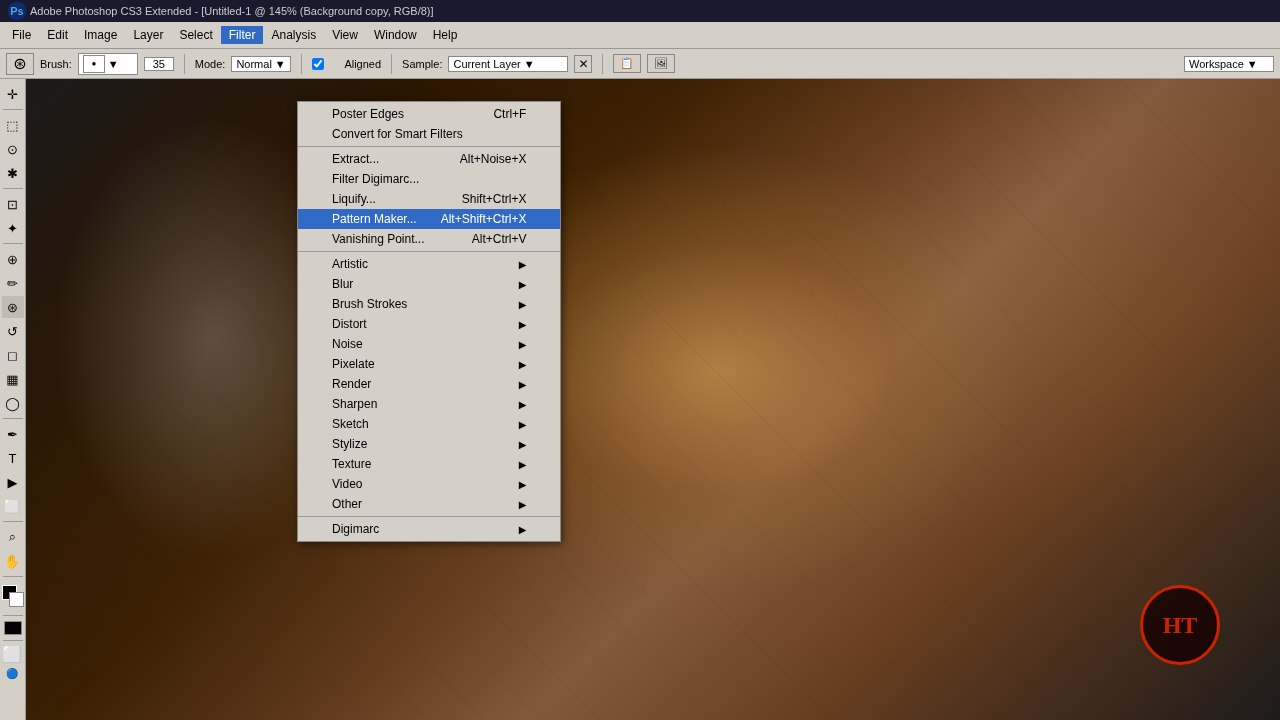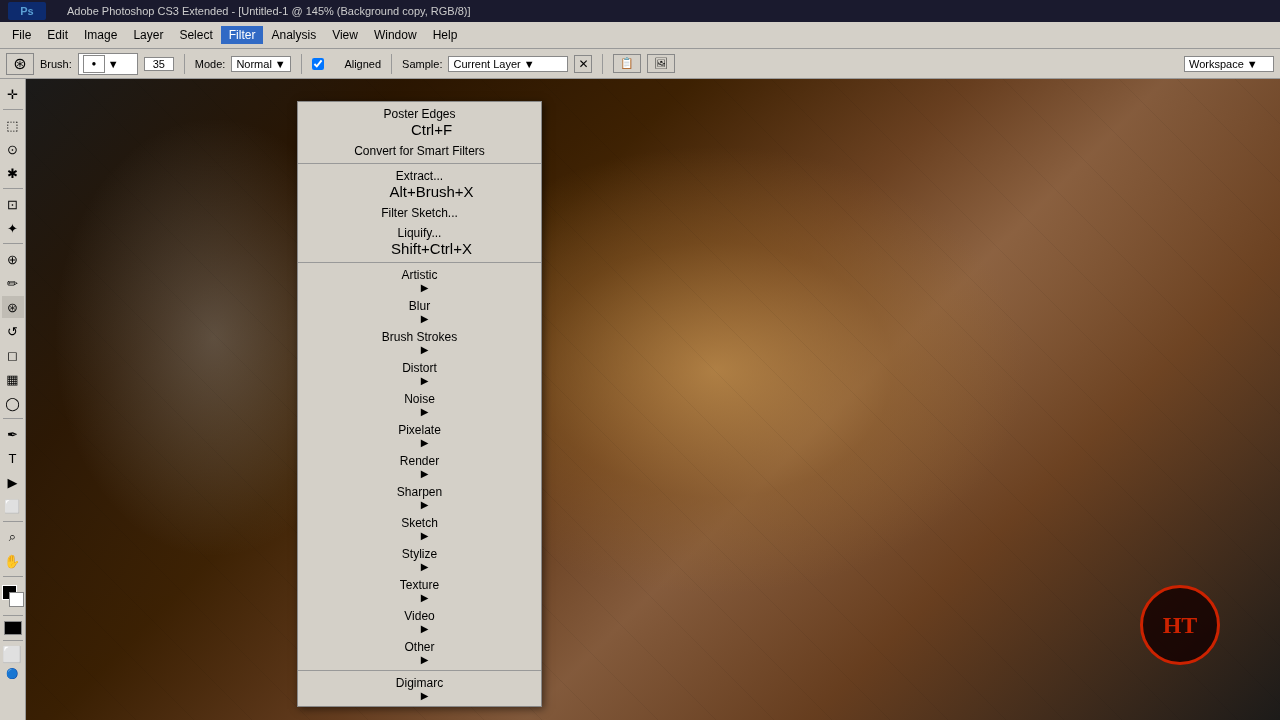--- a/index.html
+++ b/index.html
@@ -174,53 +174,52 @@
     .menu-separator {
       height: 1px;
       background: #999;
       margin: 2px 0;
     }
 
     .dropdown-item {
       display: flex;
       align-items: center;
       justify-content: space-between;
-      padding: 3px 8px;
+      padding: 3px 34px;
       font-size: 12px;
       color: #000;
       cursor: pointer;
       white-space: nowrap;
-      flex-direction: column;
     }
     .dropdown-item.highlighted {
       background: #316ac5;
       color: #fff;
     }
     .dropdown-item .shortcut {
       color: inherit;
-      font-size: 15px;
+      font-size: 12px;
       margin-left: 24px;
     }
     .dropdown-item .arrow {
       font-size: 10px;
       margin-left: 10px;
     }
 
     
     .ps-icon {
-      width: 38px; height: 18px;
+      width: 18px; height: 18px;
       background: #0d2b6e;
       color: #5a9fd4;
       font-size: 11px;
       font-weight: bold;
       display: inline-flex;
       align-items: center;
       justify-content: center;
-      margin-right: 21px;
-      border-radius: 2px;
+      margin-right: 4px;
+      border-radius: 8px;
     }
 
     
     .tool-sep {
       width: 20px;
       height: 1px;
       background: #999;
       margin: 2px 0;
     }
 
@@ -354,29 +353,37 @@
           <span class="shortcut">Ctrl+F</span>
         </div>
         <div class="dropdown-item">
           <span>Convert for Smart Filters</span>
         </div>
 
         <div class="menu-separator"></div>
 
         <div class="dropdown-item">
           <span>Extract...</span>
-          <span class="shortcut">Alt+Brush+X</span>
-        </div>
-        <div class="dropdown-item">
-          <span>Filter Sketch...</span>
+          <span class="shortcut">Alt+Noise+X</span>
+        </div>
+        <div class="dropdown-item">
+          <span>Filter Digimarc...</span>
         </div>
         <div class="dropdown-item">
           <span>Liquify...</span>
           <span class="shortcut">Shift+Ctrl+X</span>
         </div>
+        <div class="dropdown-item highlighted">
+          <span>Pattern Maker...</span>
+          <span class="shortcut">Alt+Shift+Ctrl+X</span>
+        </div>
+        <div class="dropdown-item">
+          <span>Vanishing Point...</span>
+          <span class="shortcut">Alt+Ctrl+V</span>
+        </div>
 
         <div class="menu-separator"></div>
 
         <div class="dropdown-item">
           <span>Artistic</span>
           <span class="arrow">▶</span>
         </div>
         <div class="dropdown-item">
           <span>Blur</span>
           <span class="arrow">▶</span>

